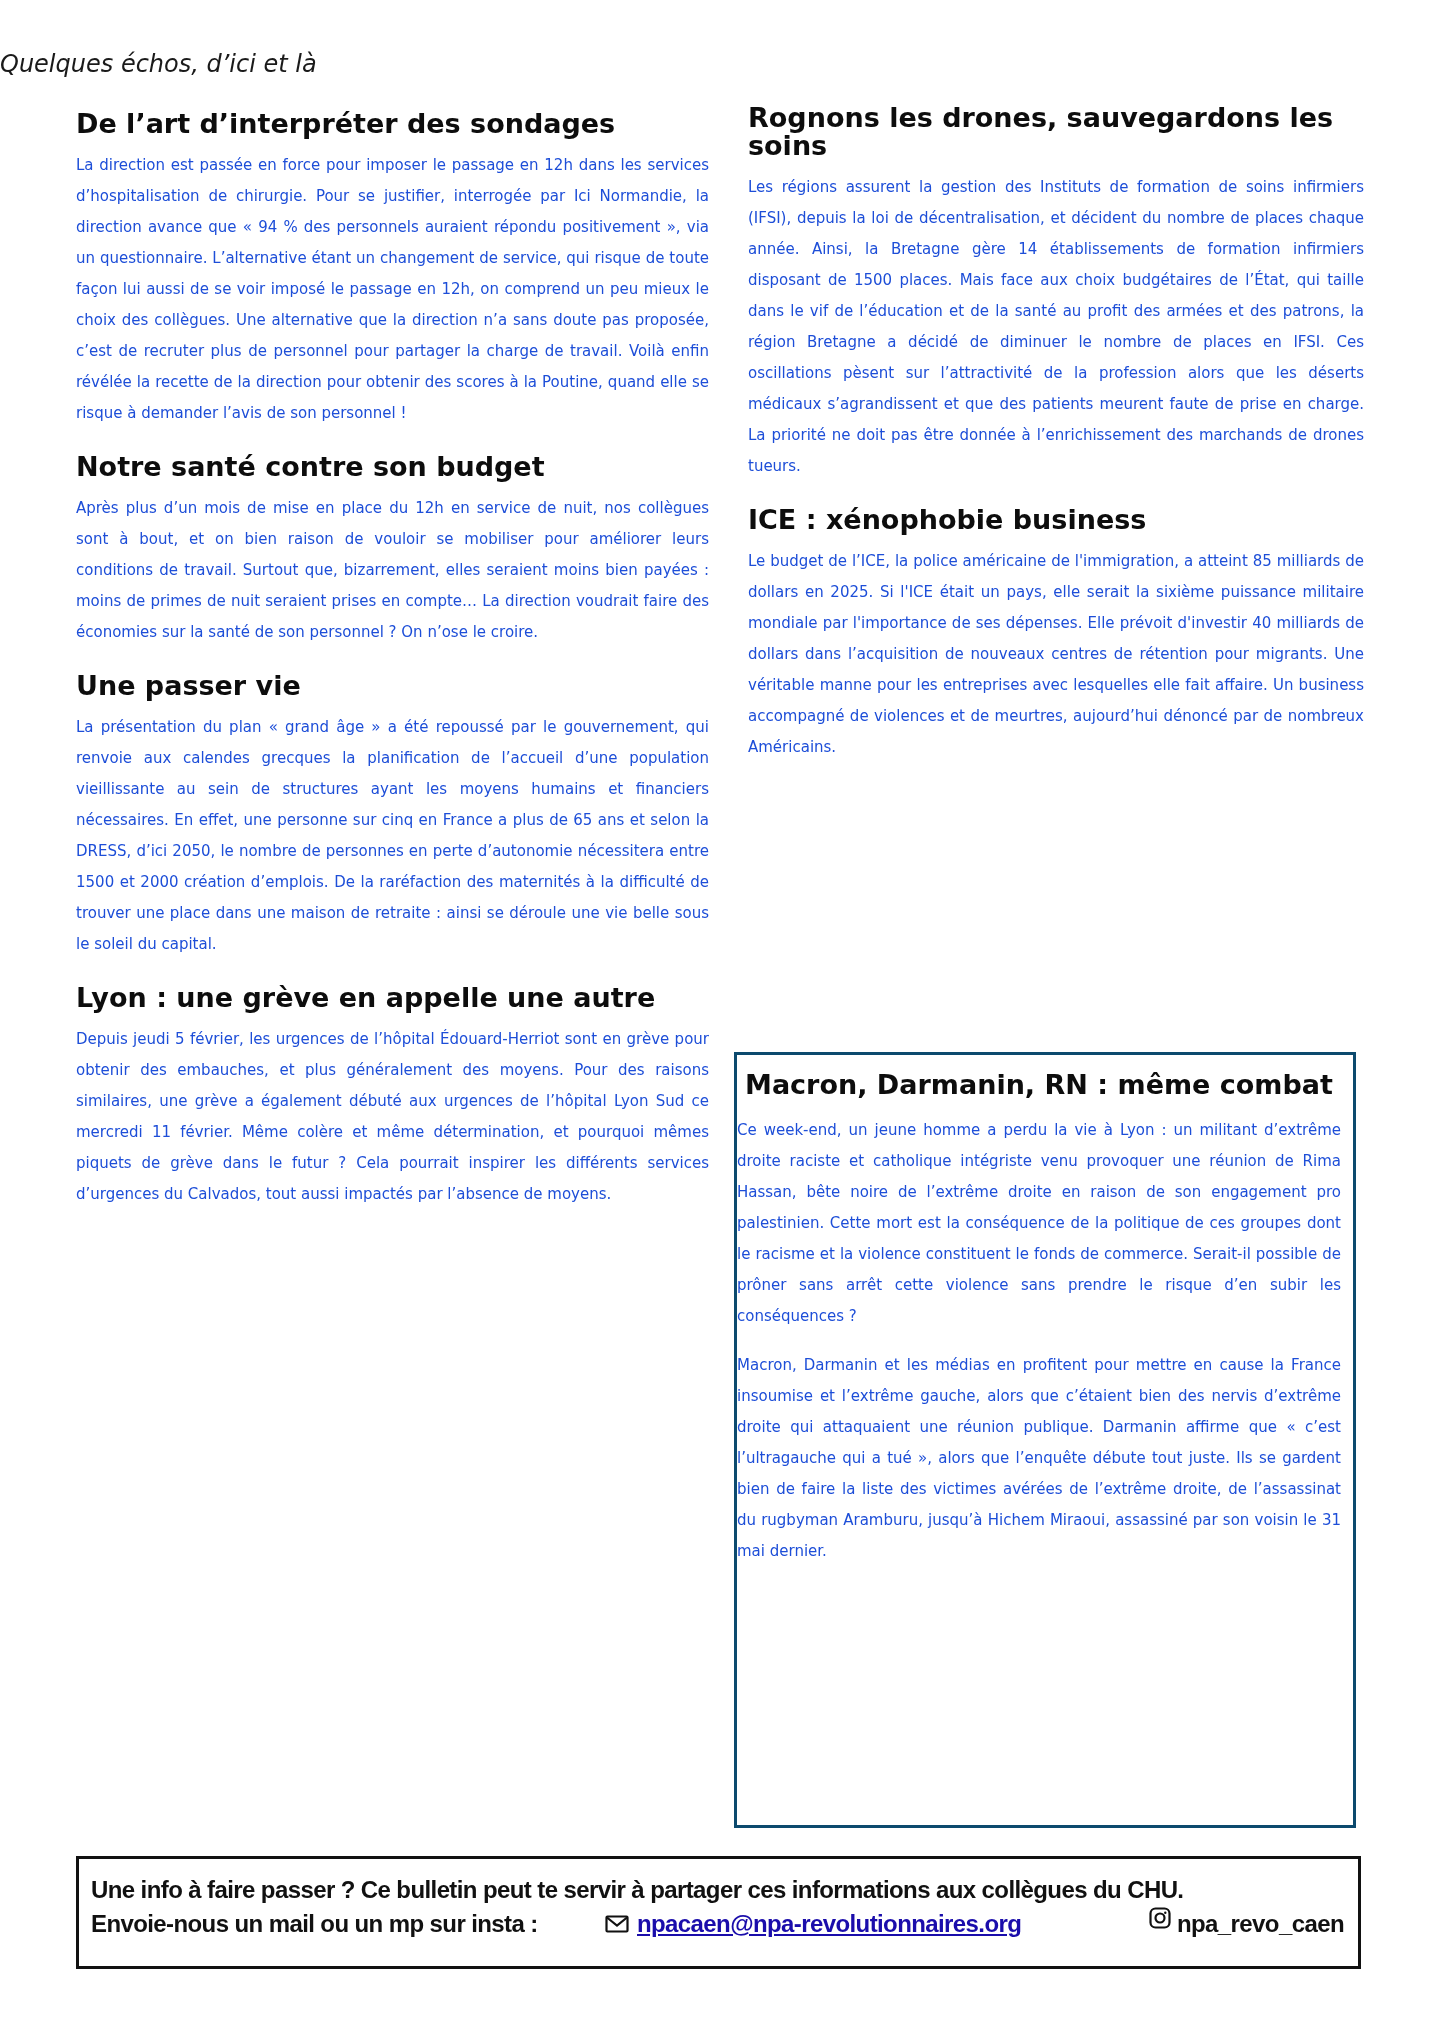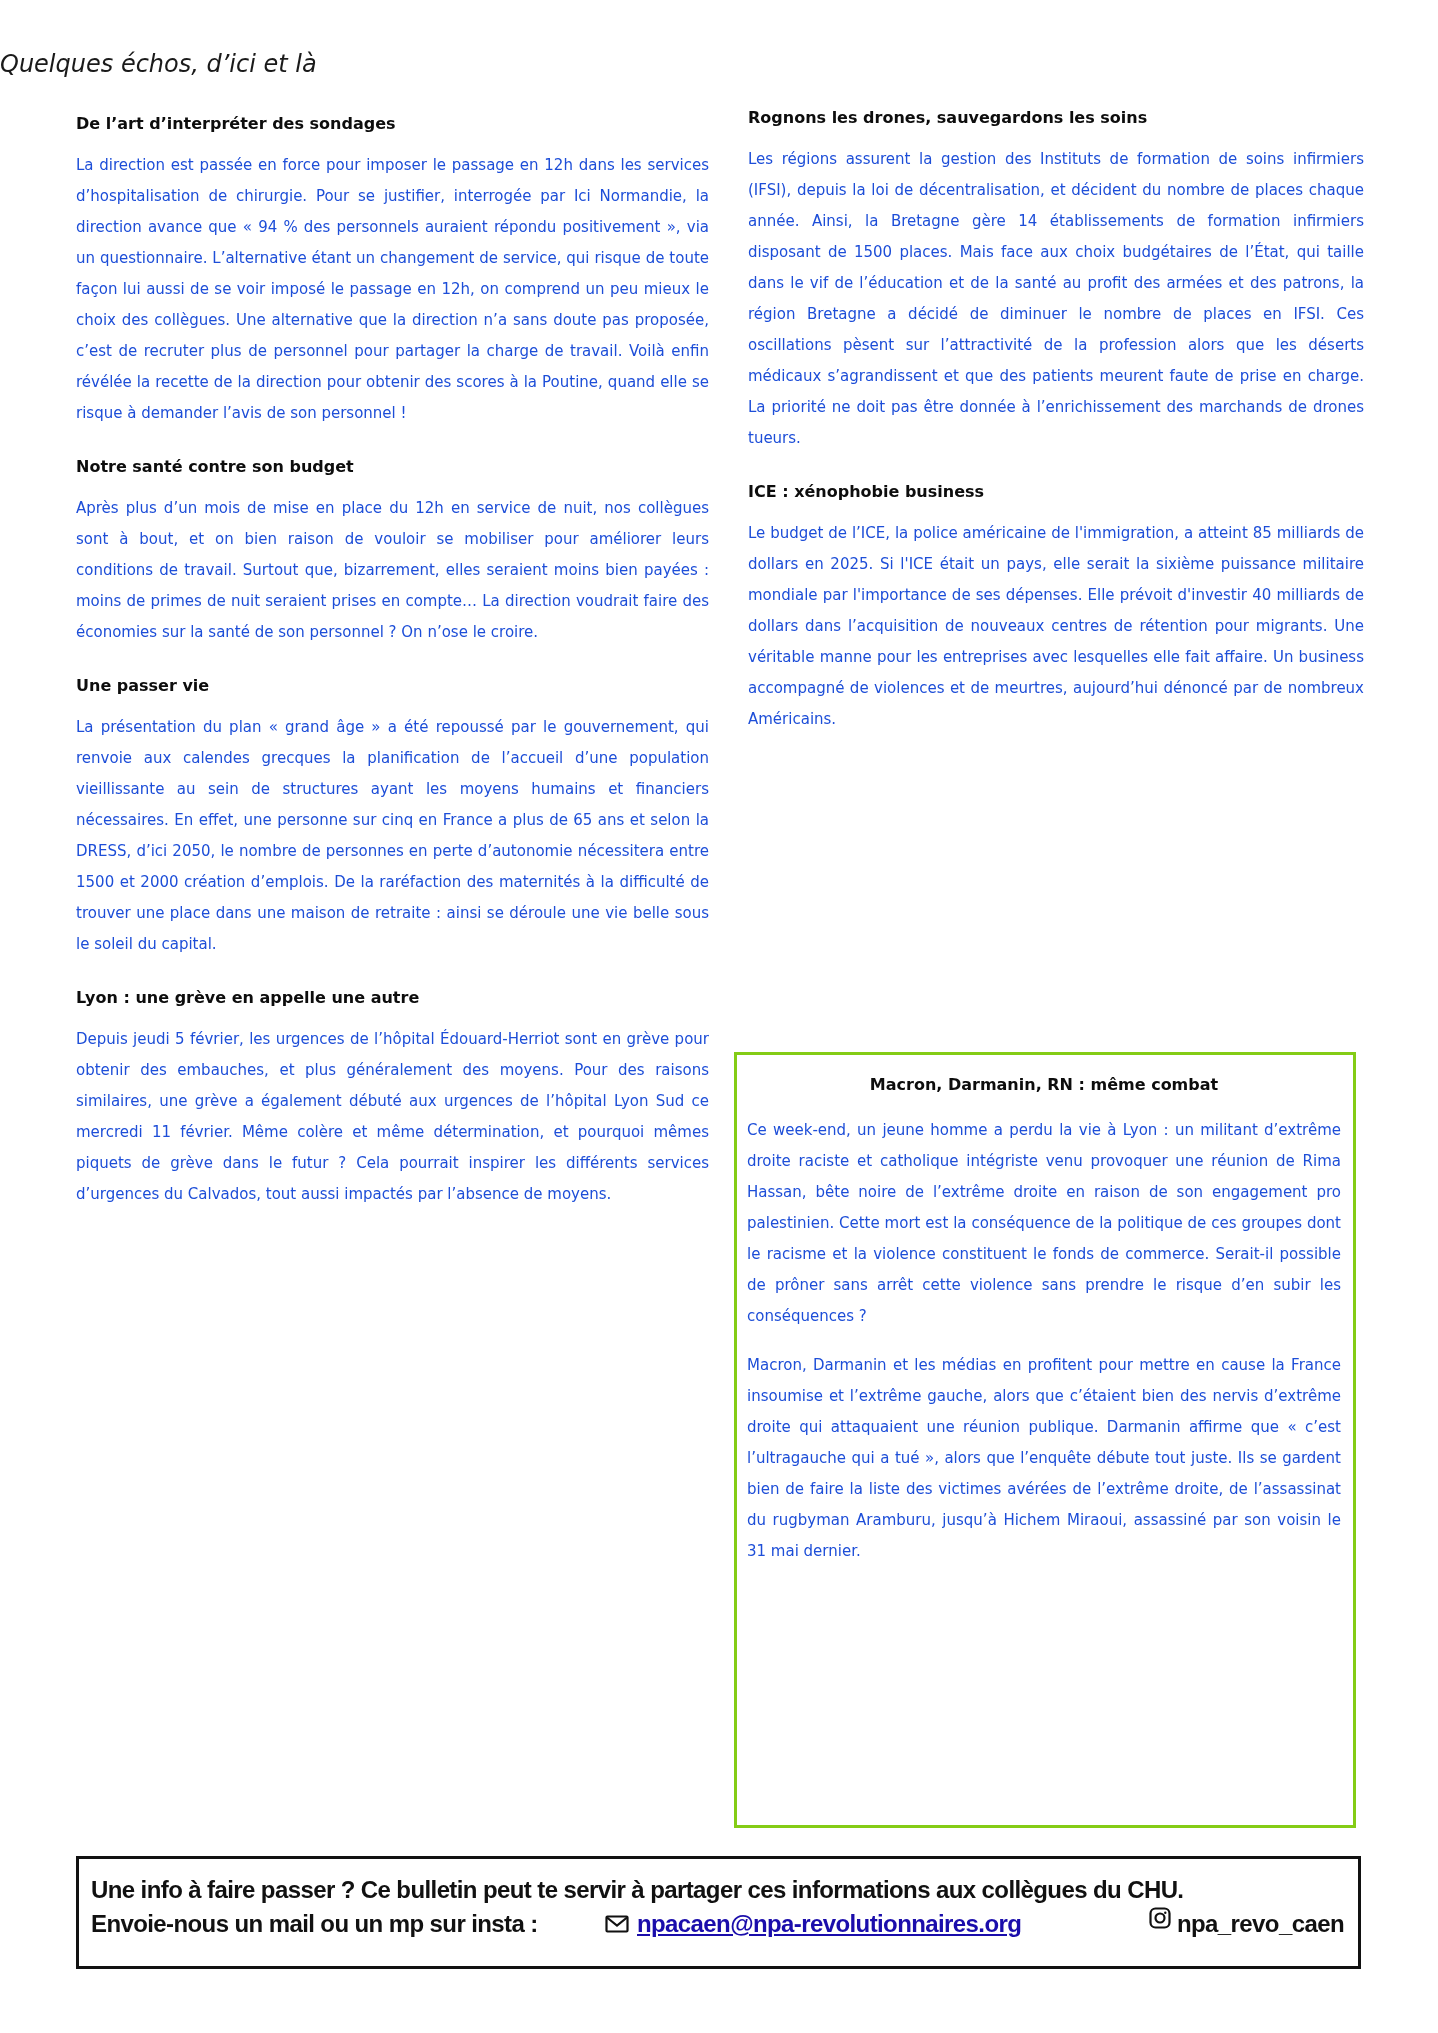--- a/index.html
+++ b/index.html
@@ -9,29 +9,29 @@
     }
     .page-title {
       position: absolute; top: 50px; left: 0; width: 1438px; text-align: left;
       font-family: "DejaVu Sans", sans-serif; font-style: italic; font-size: 24px; color: #1a1a1a;
     }
     .col { position: absolute; }
     .col-left { left: 76px; top: 110px; width: 633px; }
     .col-right { left: 748px; top: 104px; width: 616px; }
     .article { margin-bottom: 24px; }
     .heading {
-      font-weight: bold; font-size: 16px; line-height: 28px; margin: 0 0 12px 0; color: #0d0d0d;
+      font-weight: bold; font-size: 27px; line-height: 28px; margin: 0 0 12px 0; color: #0d0d0d;
     }
     .body-text {
       font-size: 15px; line-height: 31px; text-align: justify; margin: 0; color: #1d4ed8;
       hyphens: none;
     }
     .boxed {
       position: absolute; left: 734px; top: 1052px; width: 622px; height: 776px;
-      border: 3px solid #84cc16; box-sizing: border-box; padding: 16px 12px 10px 10px;
+      border: 3px solid #0c4a6e; box-sizing: border-box; padding: 16px 12px 10px 0;
     }
     .boxed .heading { text-align: center; margin-bottom: 16px; }
     .boxed .body-text { margin-bottom: 18px; }
     .footer-box {
       position: absolute; left: 76px; top: 1856px; width: 1285px; height: 113px;
       border: 3px solid #111; box-sizing: border-box; padding: 14px 12px 0 12px;
       font-family: "Liberation Sans", sans-serif; font-weight: bold; font-size: 24px; line-height: 34px;
       color: #111; transform-origin: left top;
     }
     .footer-line { white-space: nowrap; letter-spacing: -0.6px; }

